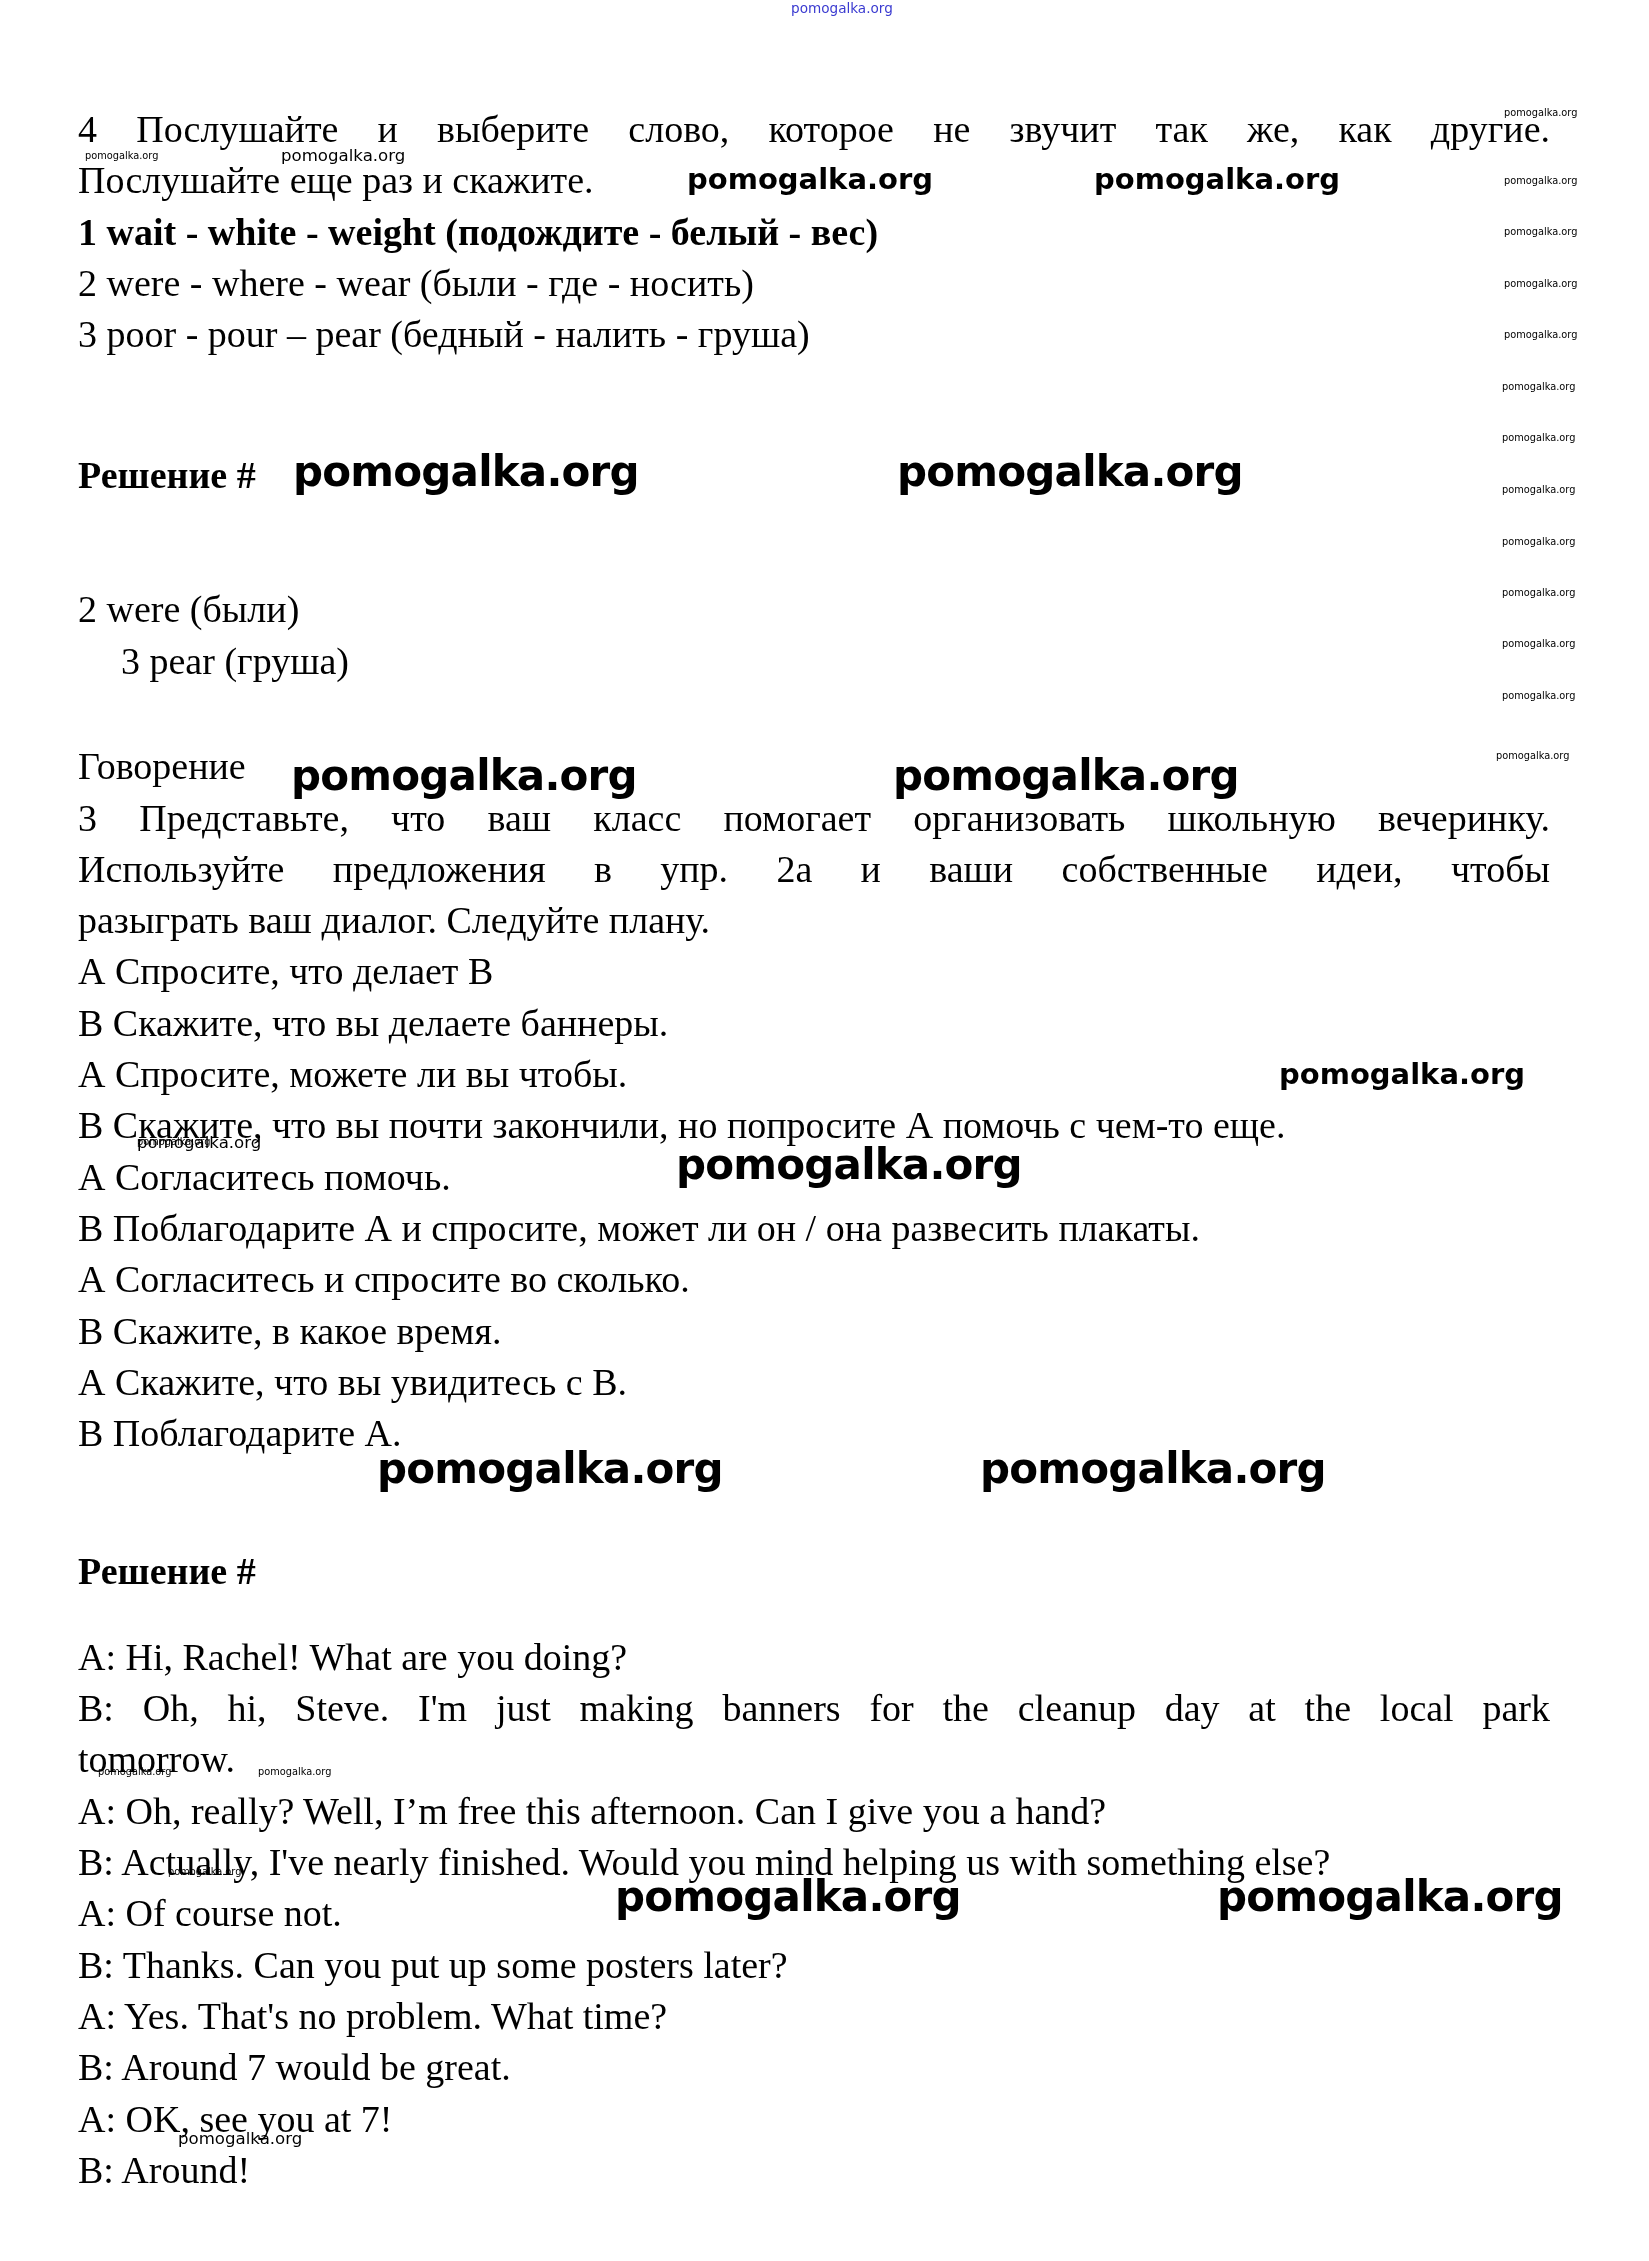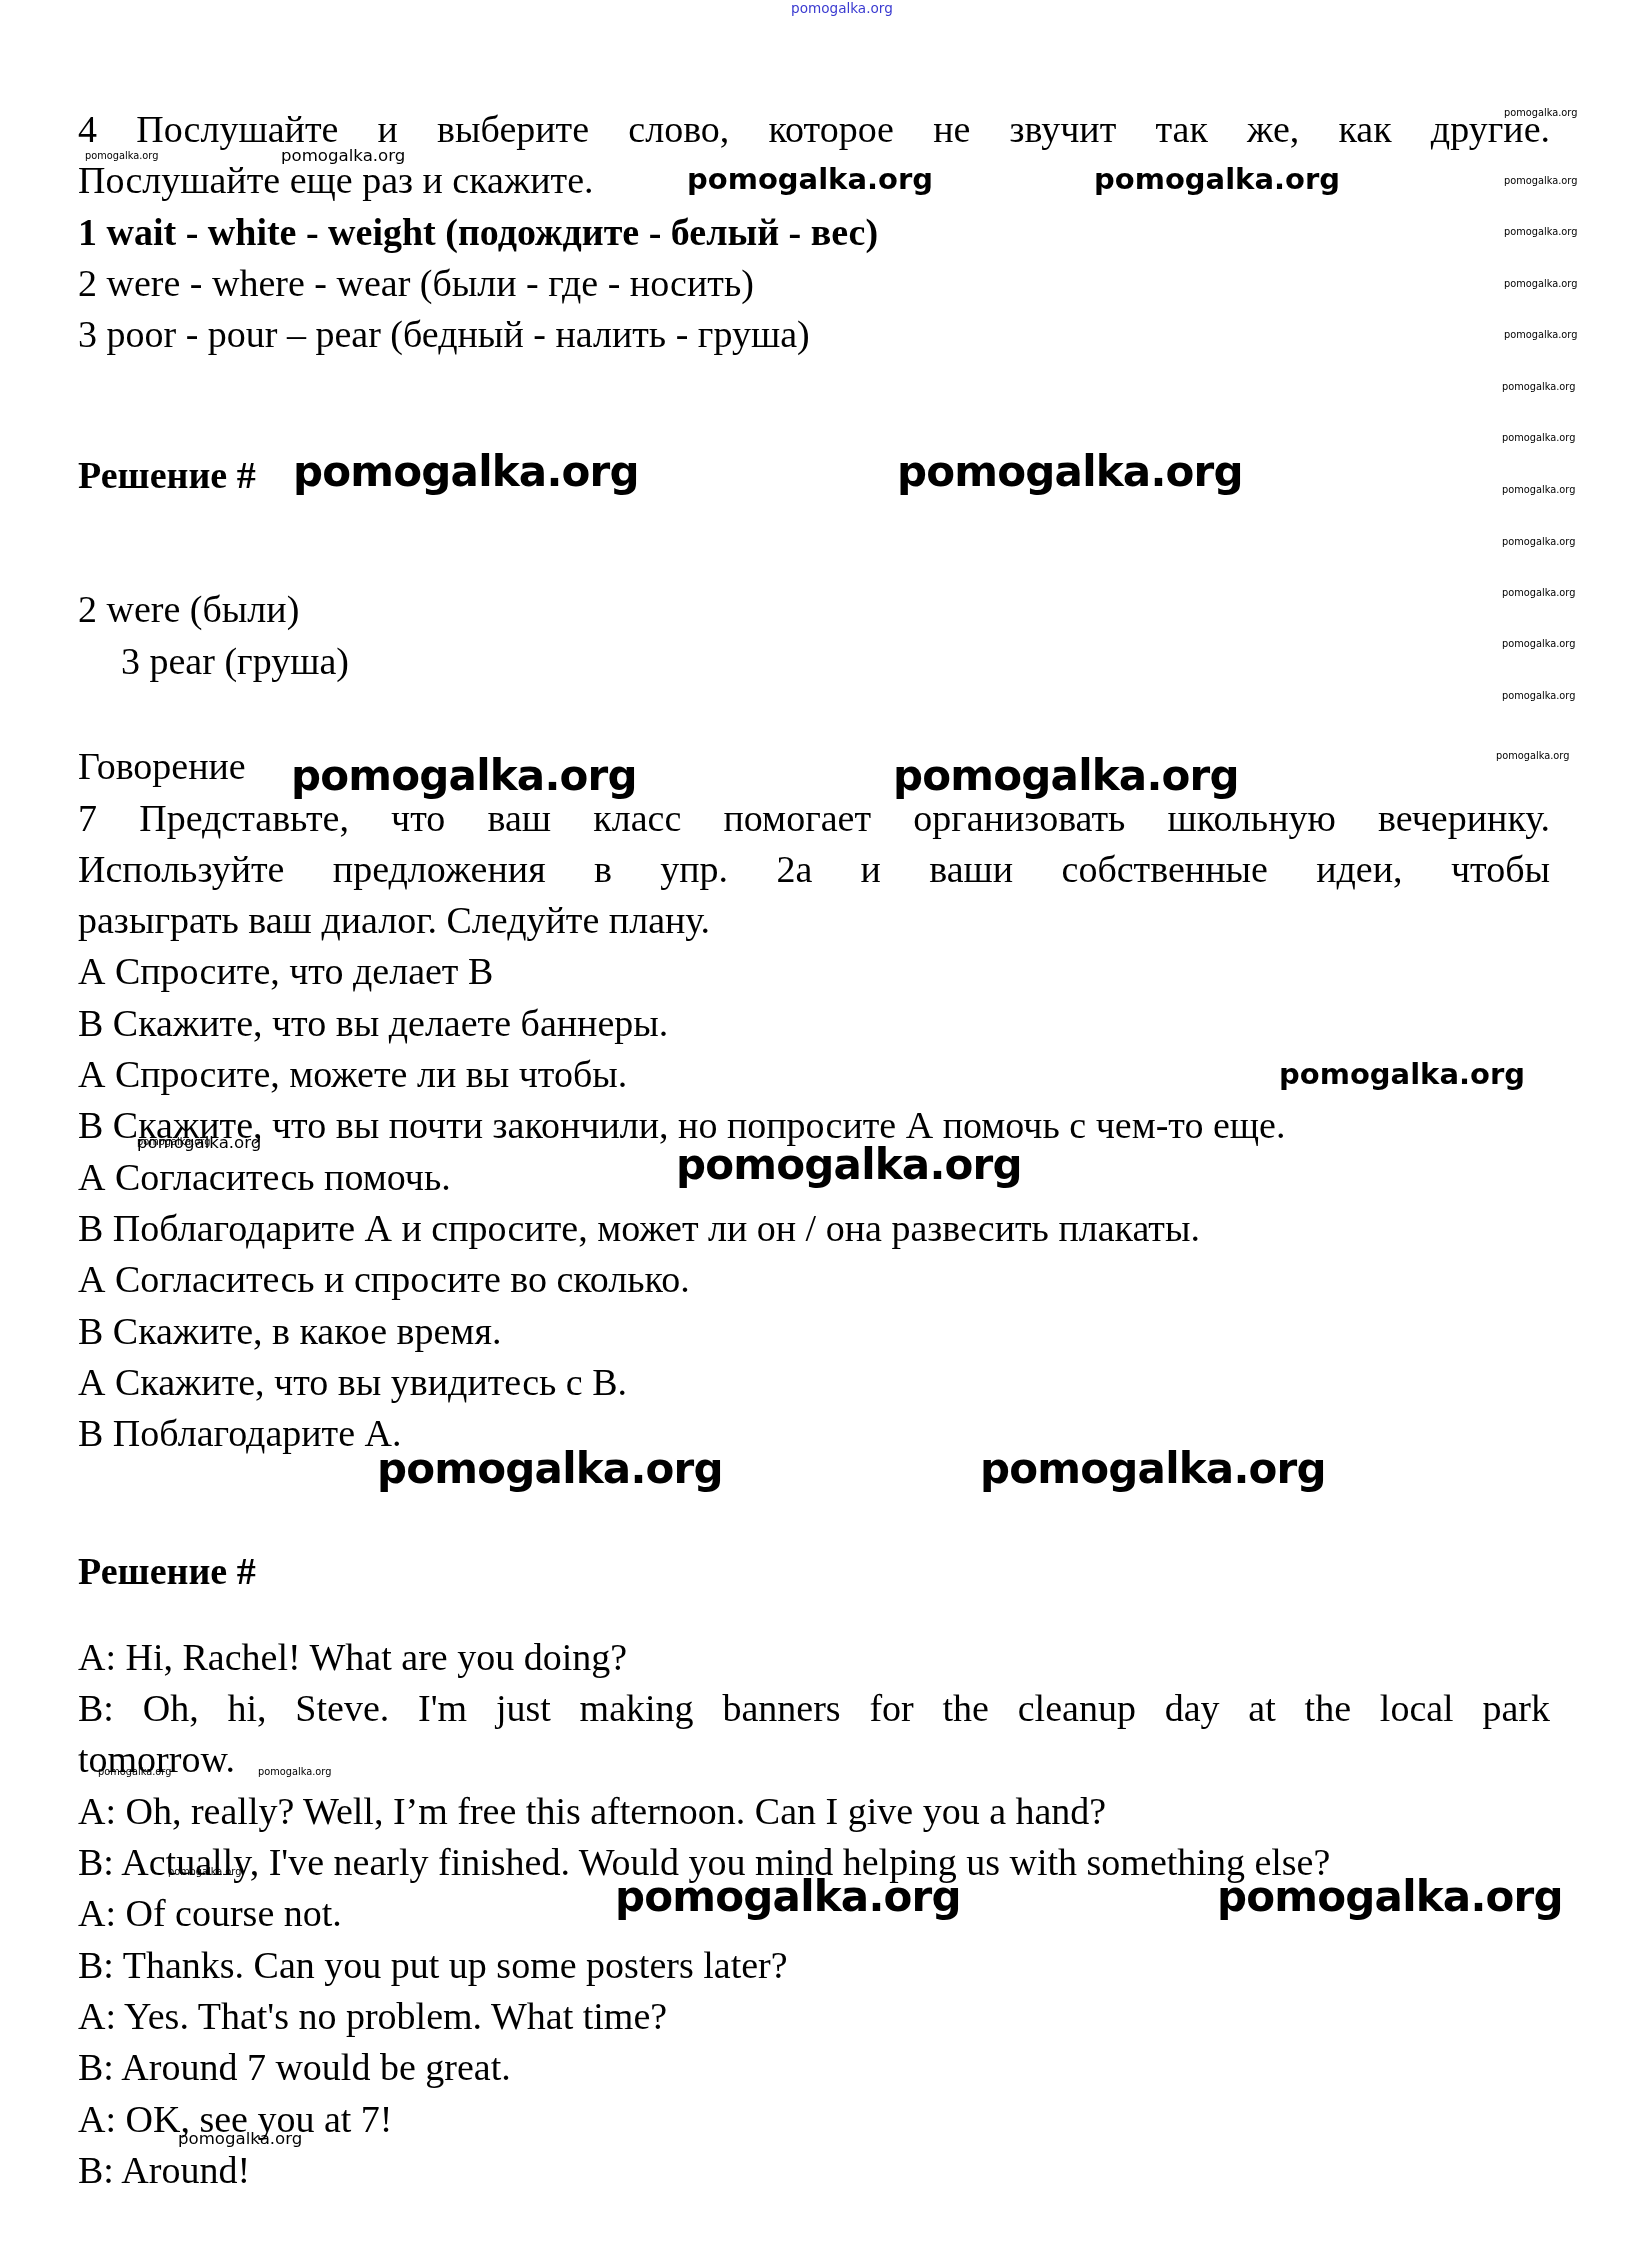--- a/index.html
+++ b/index.html
@@ -34,21 +34,21 @@
   <div class="line" style="top:210px;font-weight:bold;">1 wait - white - weight (подождите - белый - вес)</div>
   <div class="line" style="top:261px;">2 were - where - wear (были - где - носить)</div>
   <div class="line" style="top:312px;">3 poor - pour – pear (бедный - налить - груша)</div>
 
   <div class="line bold" style="top:453px;">Решение #</div>
 
   <div class="line" style="top:587px;">2 were (были)</div>
   <div class="line" style="top:639px;margin-left:43px;">3 pear (груша)</div>
 
   <div class="line" style="top:744px;">Говорение</div>
-  <div class="line justify" style="top:796px;">7 Представьте, что ваш класс помогает организовать школьную вечеринку.</div>
+  <div class="line justify" style="top:796px;">3 Представьте, что ваш класс помогает организовать школьную вечеринку.</div>
   <div class="line justify" style="top:847px;">Используйте предложения в упр. 2а и ваши собственные идеи, чтобы</div>
   <div class="line" style="top:898px;">разыграть ваш диалог. Следуйте плану.</div>
 
   <div class="line" style="top:949px;">А Спросите, что делает В</div>
   <div class="line" style="top:1001px;">В Скажите, что вы делаете баннеры.</div>
   <div class="line" style="top:1052px;">А Спросите, можете ли вы чтобы.</div>
   <div class="line" style="top:1103px;">В Скажите, что вы почти закончили, но попросите А помочь с чем-то еще.</div>
   <div class="line" style="top:1155px;">А Согласитесь помочь.</div>
   <div class="line" style="top:1206px;">В Поблагодарите А и спросите, может ли он / она развесить плакаты.</div>
   <div class="line" style="top:1257px;">А Согласитесь и спросите во сколько.</div>

